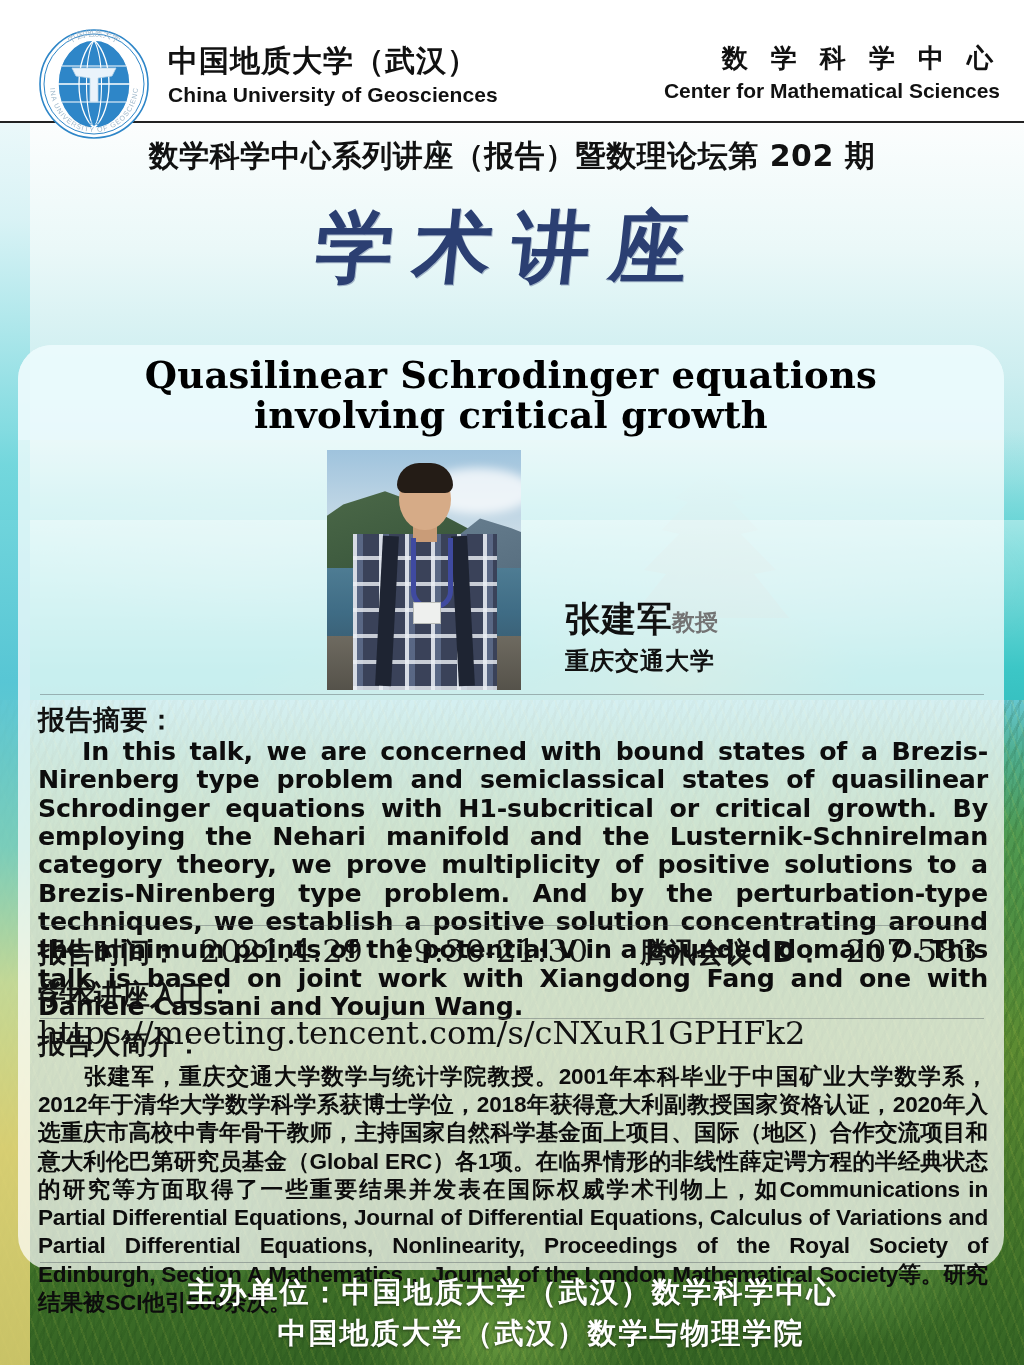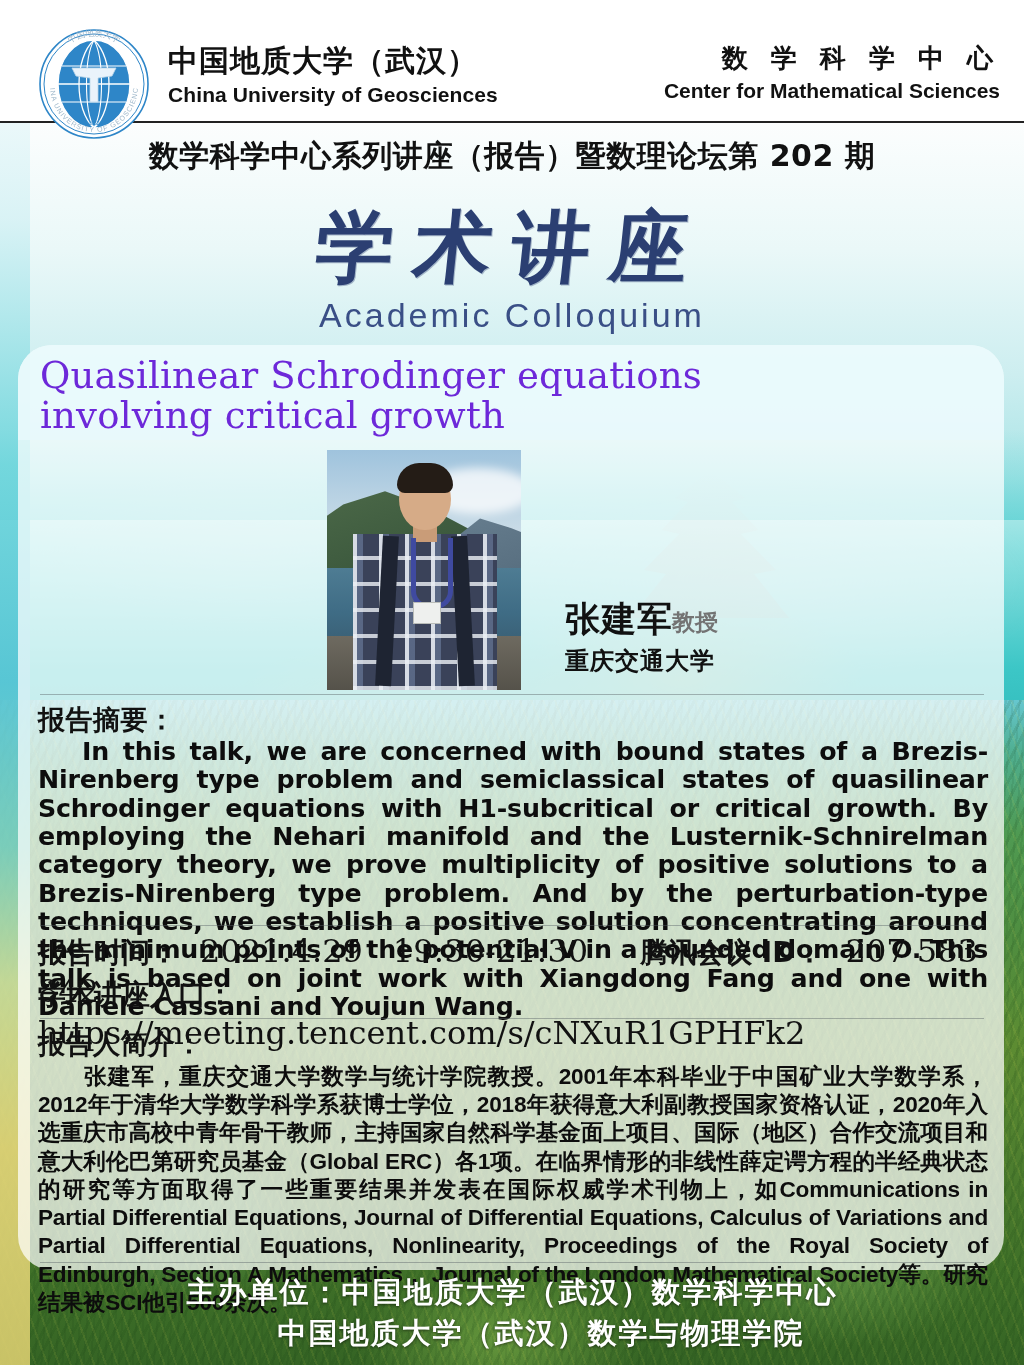--- a/index.html
+++ b/index.html
@@ -72,23 +72,23 @@
   .cal-sub{position:absolute;left:0;top:296px;width:1024px;text-align:center;
       font-size:34px;color:#3a4f86;letter-spacing:3px;font-family:"Liberation Sans",sans-serif;}
 
   
   .card{position:absolute;left:18px;top:345px;width:986px;height:925px;
       border-radius:34px;background:rgba(255,255,255,.72);}
   .card-top{position:absolute;left:18px;top:345px;width:986px;height:95px;
       border-radius:34px 34px 0 0;background:rgba(232,249,251,.85);}
 
   
-  .paper-title{position:absolute;left:40px;top:356px;width:942px;
-      font-family:"DejaVu Serif","Liberation Serif",serif;font-weight:normal;
-      font-size:37px;line-height:1.08;color:#6d28d9;letter-spacing:.2px;}
+  .paper-title{position:absolute;left:40px;top:356px;width:942px;text-align:center;
+      font-family:"DejaVu Serif","Liberation Serif",serif;font-weight:bold;
+      font-size:37px;line-height:1.08;color:#000000;letter-spacing:.2px;}
 
   
   .photo{position:absolute;left:327px;top:450px;width:194px;height:240px;overflow:hidden;
       background:#6a7f8c;}
   .ph-sky{position:absolute;left:0;top:0;width:194px;height:96px;
       background:linear-gradient(180deg,#9fc3dd 0%,#bcd4e4 55%,#cfdfe8 100%);}
   .ph-cloud{position:absolute;left:96px;top:18px;width:110px;height:46px;border-radius:50%;
       background:rgba(255,255,255,.75);filter:blur(5px);}
   .ph-hill-l{position:absolute;left:-18px;top:28px;width:190px;height:110px;
       background:linear-gradient(160deg,#4e6b4a 0%,#3d5a3e 60%,#33503a 100%);
@@ -215,21 +215,20 @@
   </div>
 
   <div class="cms-names">
     <div class="cms-cn">数 学 科 学 中 心</div>
     <div class="cms-en">Center for Mathematical Sciences</div>
   </div>
 
   <div class="series">数学科学中心系列讲座（报告）暨数理论坛第 202 期</div>
 
   <div class="cal-title">学术讲座</div>
-  <div class="cal-sub">Academic  Colloquium</div>
 
   <div class="card"></div>
   <div class="card-top"></div>
 
   <div class="paper-title">
     <div>Quasilinear Schrodinger equations</div>
     <div>involving critical growth</div>
   </div>
 
   <div class="photo">

